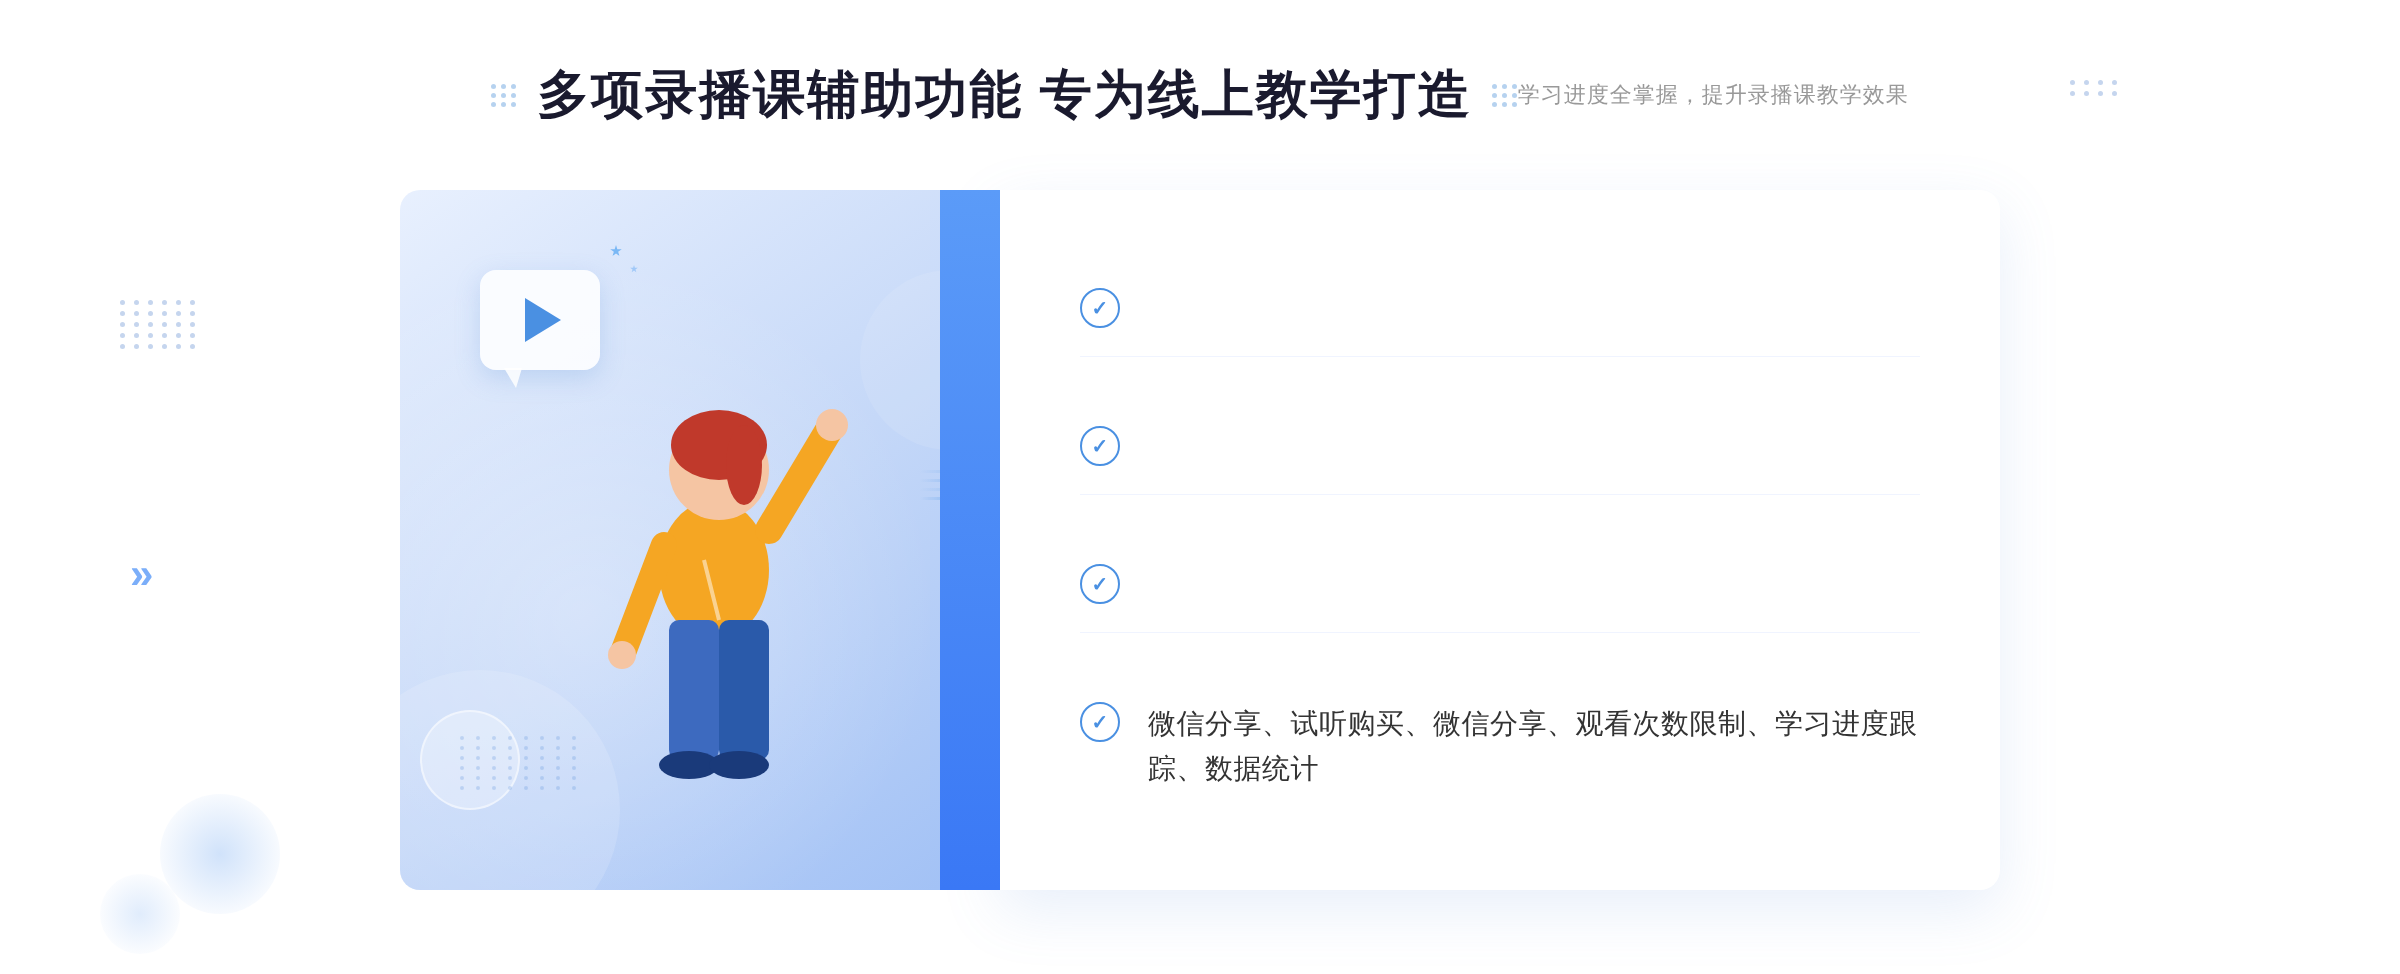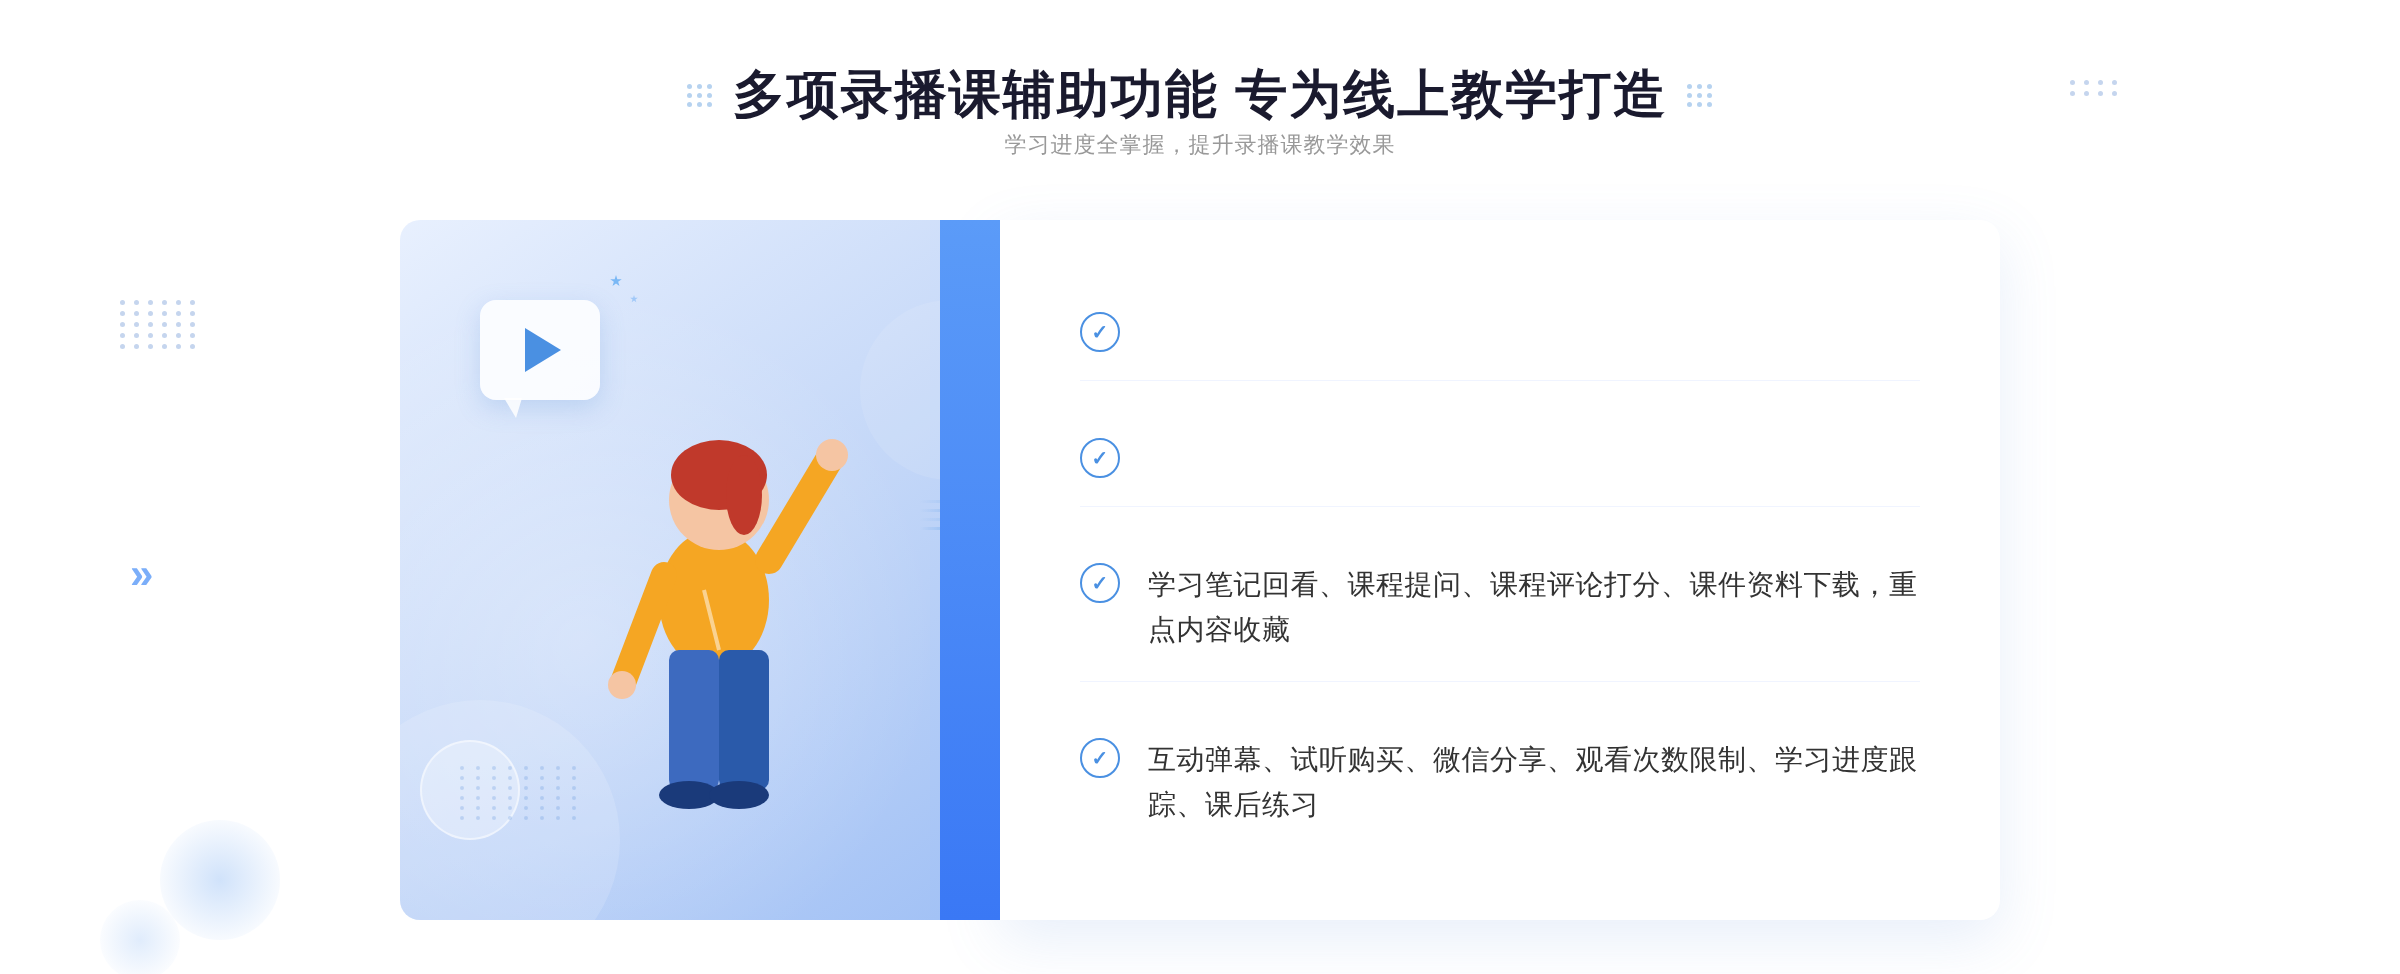--- a/index.html
+++ b/index.html
@@ -26,21 +26,21 @@
       display: flex;
       flex-direction: column;
       align-items: center;
       padding: 60px 0 80px 0;
       position: relative;
     }
 
     
     .header-section {
       display: flex;
-      flex-direction: column;
+      flex-direction: row;
       align-items: center;
       margin-bottom: 60px;
       position: relative;
     }
 
     .title-row {
       display: flex;
       align-items: center;
       gap: 20px;
     }
@@ -548,26 +548,25 @@
       <div class="feature-item">
         <div class="check-circle">
           <span class="check-mark">✓</span>
         </div>
       </div>
 
       <div class="feature-item">
         <div class="check-circle">
           <span class="check-mark">✓</span>
         </div>
-        <span class="feature-text">学习笔记回看、课程提问、课程评论打分、课件资料下载，重点内容收藏</span>
       </div>
 
       <div class="feature-item">
         <div class="check-circle">
           <span class="check-mark">✓</span>
         </div>
-        <span class="feature-text">互动弹幕、试听购买、微信分享、观看次数限制、学习进度跟踪、课后练习</span>
+        <span class="feature-text">微信分享、试听购买、微信分享、观看次数限制、学习进度跟踪、数据统计</span>
       </div>
 
     </div>
   </div>
 
 </div>
 
 </body></html>

